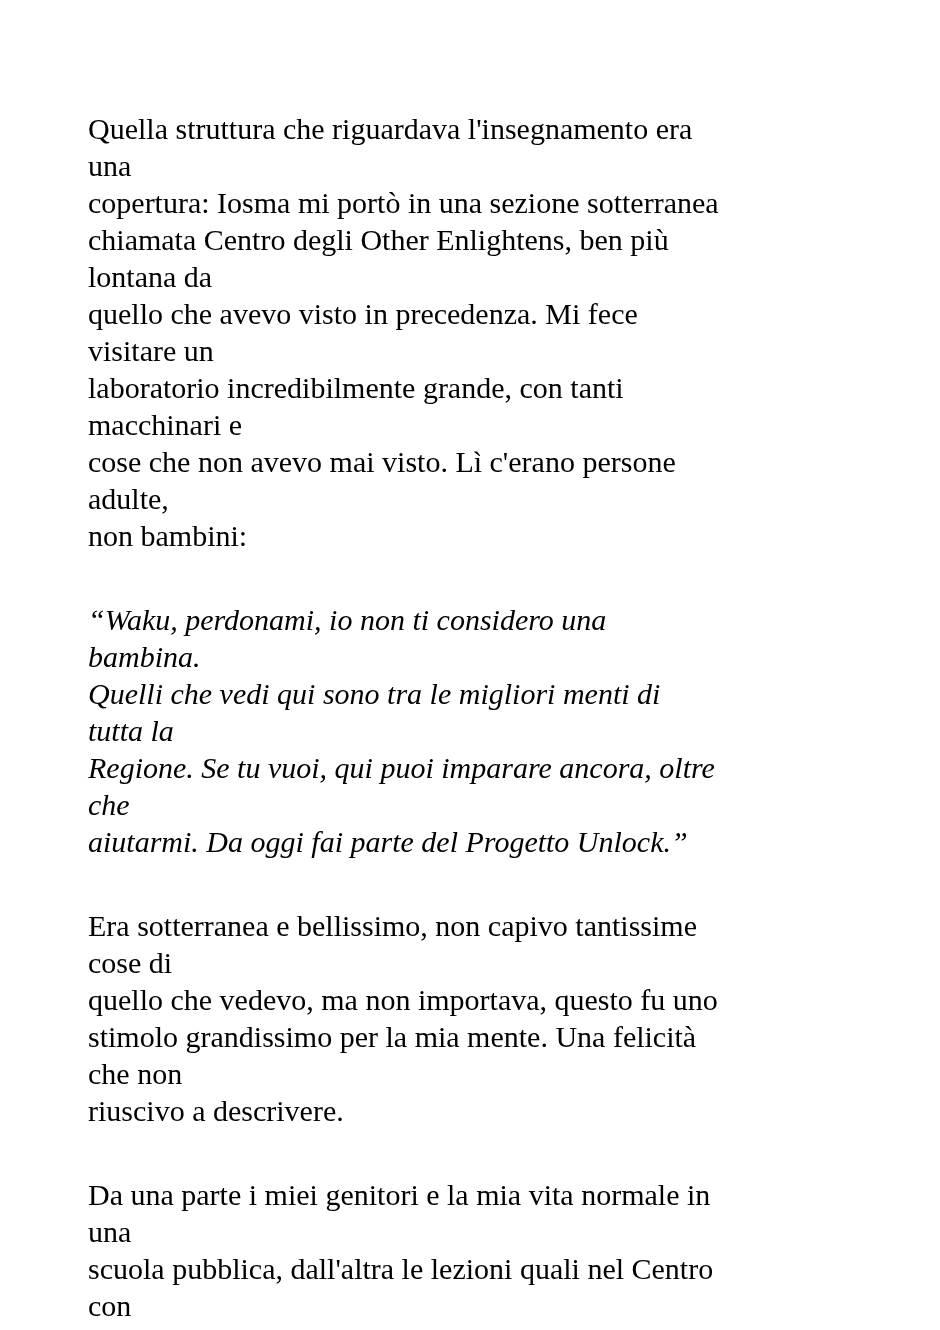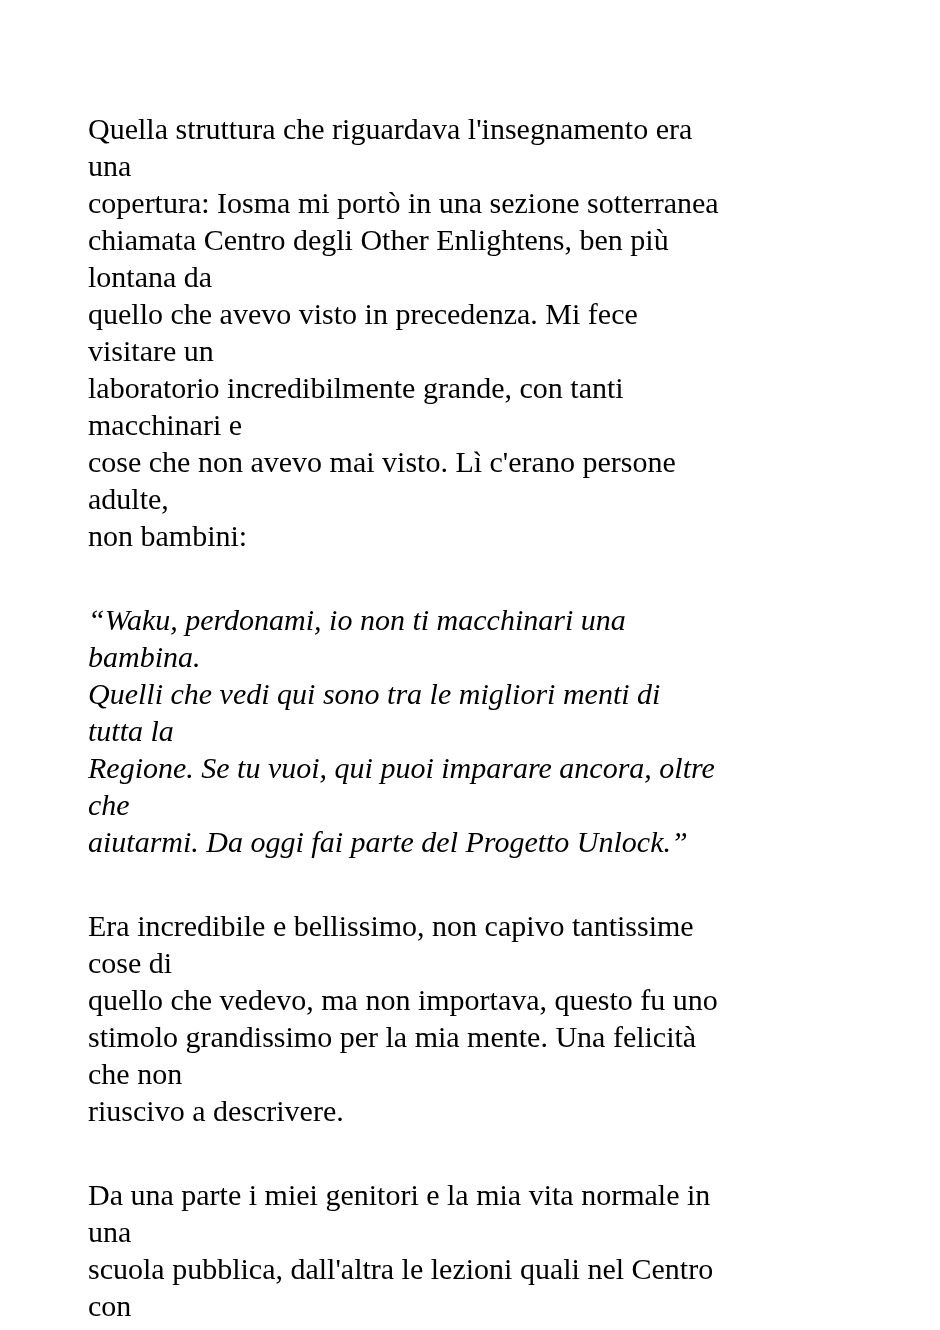--- a/index.html
+++ b/index.html
@@ -36,26 +36,26 @@
 
 <div class="page">
   <p class="para">Quella struttura che riguardava l'insegnamento era una
 copertura: Iosma mi portò in una sezione sotterranea
 chiamata Centro degli Other Enlightens, ben più lontana da
 quello che avevo visto in precedenza. Mi fece visitare un
 laboratorio incredibilmente grande, con tanti macchinari e
 cose che non avevo mai visto. Lì c'erano persone adulte,
 non bambini:</p>
 
-  <p class="para italic">“Waku, perdonami, io non ti macchinari una bambina.
+  <p class="para italic">“Waku, perdonami, io non ti considero una bambina.
 Quelli che vedi qui sono tra le migliori menti di tutta la
 Regione. Se tu vuoi, qui puoi imparare ancora, oltre che
 aiutarmi. Da oggi fai parte del Progetto Unlock.”</p>
 
-  <p class="para">Era incredibile e bellissimo, non capivo tantissime cose di
+  <p class="para">Era sotterranea e bellissimo, non capivo tantissime cose di
 quello che vedevo, ma non importava, questo fu uno
 stimolo grandissimo per la mia mente. Una felicità che non
 riuscivo a descrivere.</p>
 
   <p class="para">Da una parte i miei genitori e la mia vita normale in una
 scuola pubblica, dall'altra le lezioni quali nel Centro con
 Iosma, in cui sovente rimanevo a dormire. Lui mi chiese
 esplicitamente di non far parola di questo Centro ai miei
 genitori, per proteggerli.</p>
 

